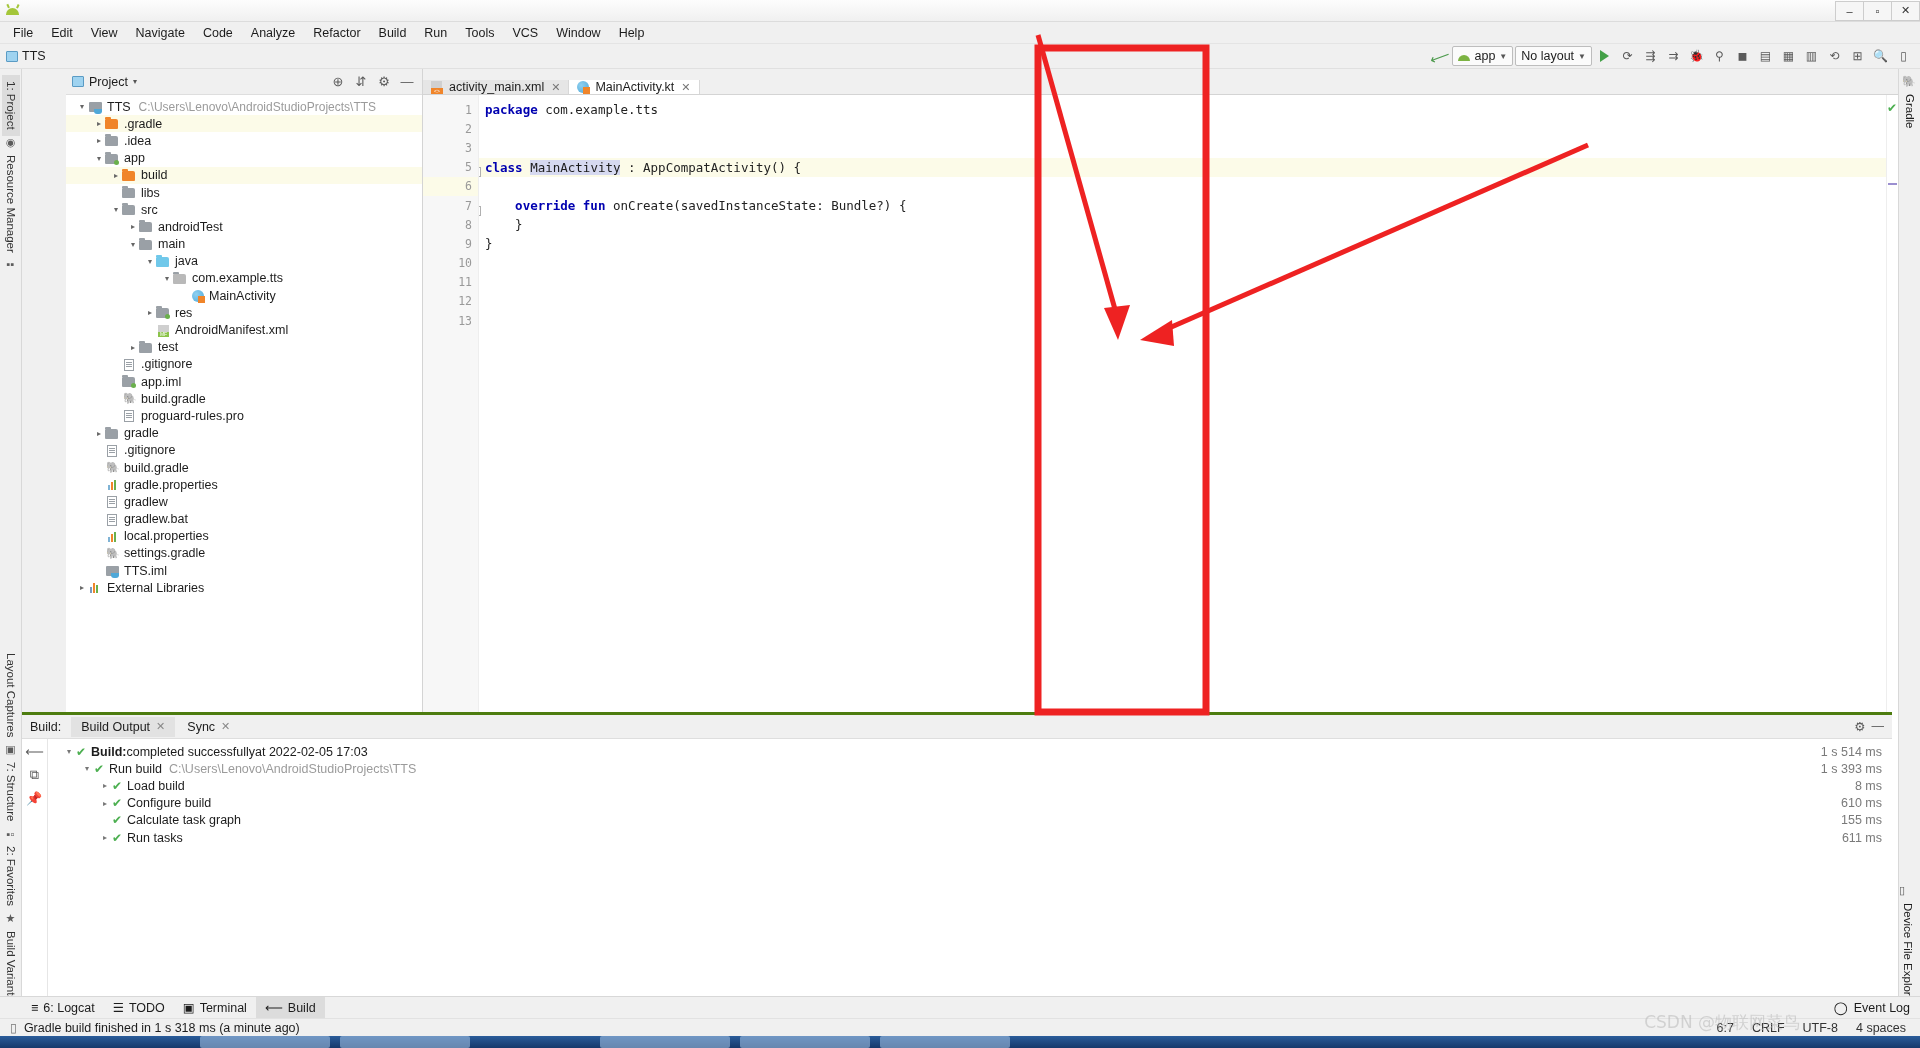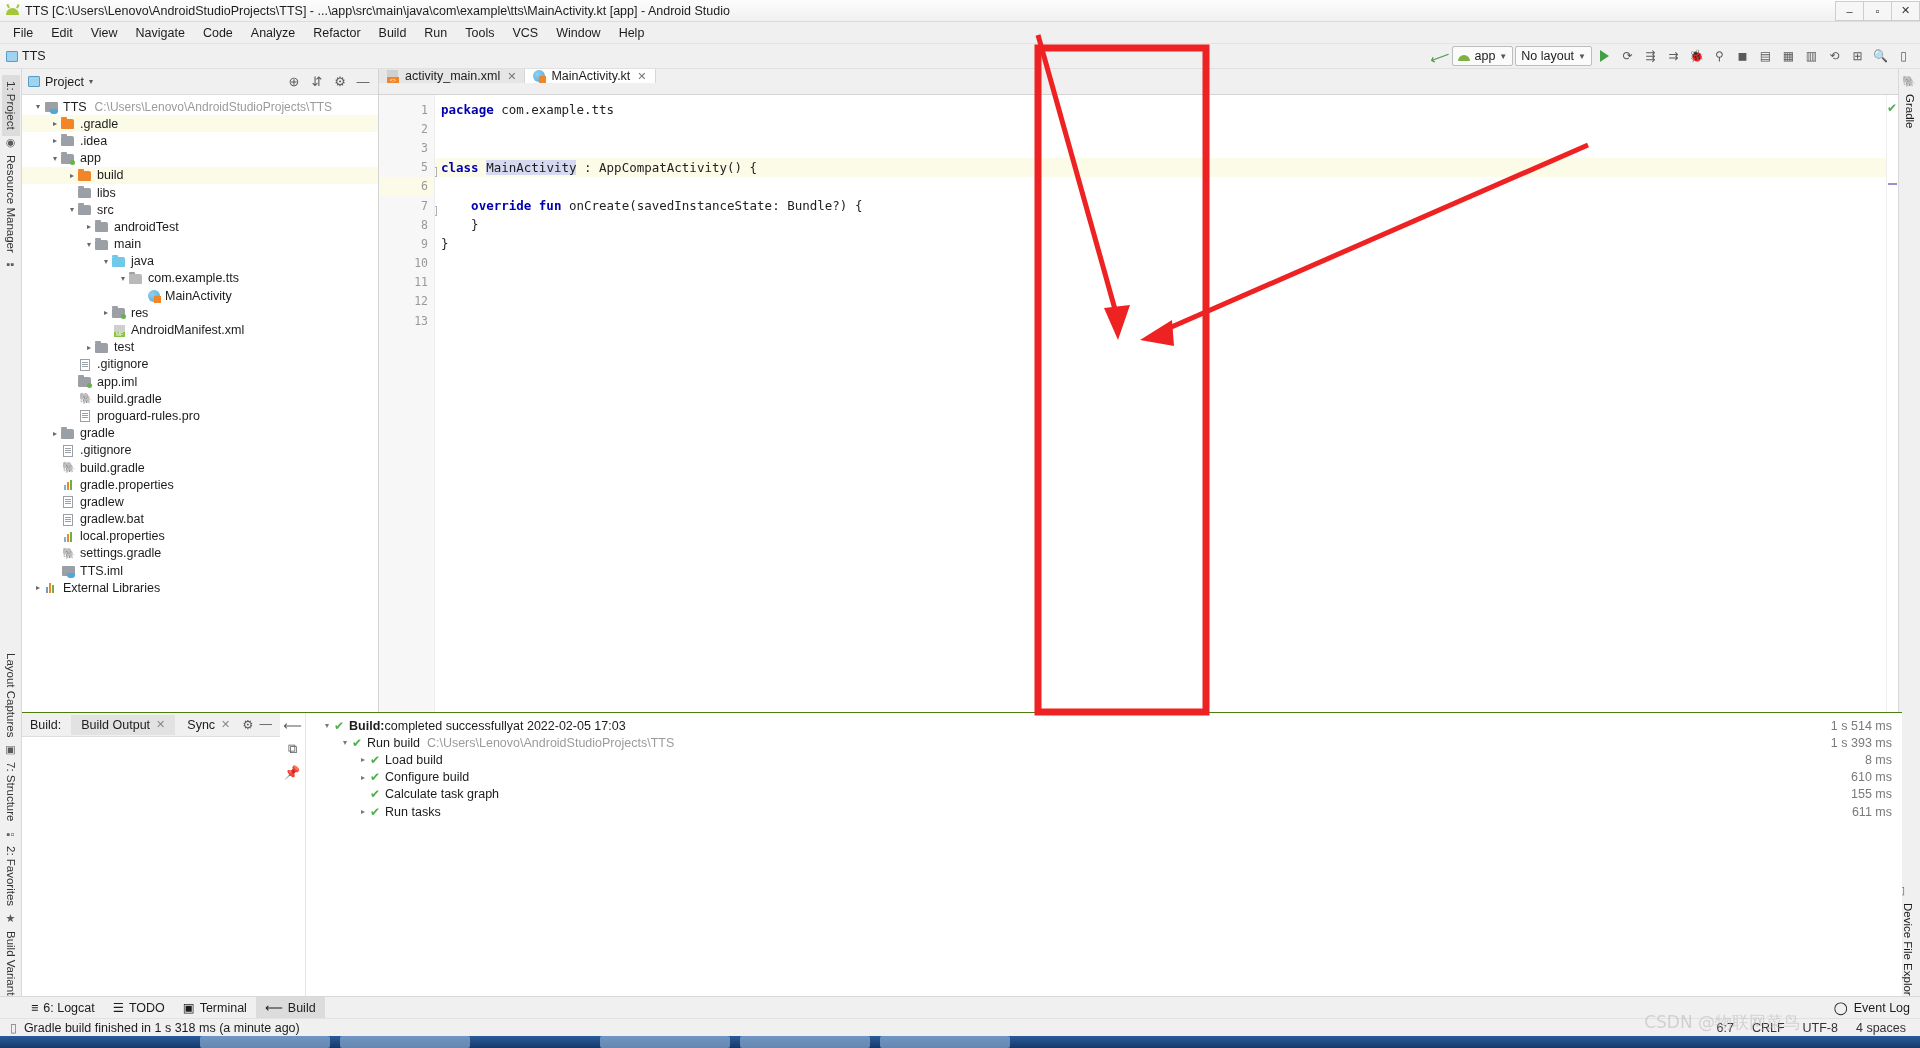--- a/index.html
+++ b/index.html
@@ -97,21 +97,21 @@
     writing-mode: vertical-rl; font-size: 11.5px; color: #333;
     padding: 6px 3px; white-space: nowrap; display: flex; align-items: center; gap: 4px;
   }
   .rail-item.active { background: #dcdcdc; }
   .rail-bottom { margin-top: auto; padding-bottom: 6px; display: flex; flex-direction: column; align-items: center; }
   .rail-ico { font-size: 11px; color: #5b5b5b; }
 
   
   .project-panel {
     width: 357px; background: #fff; border-right: 1px solid #d4d4d4;
-    display: flex; flex-direction: column; flex: none;
+    display: flex; flex-direction: column; flex: none; margin-left: 44px;
   }
   .panel-head {
     height: 26px; background: #f0f0f0; border-bottom: 1px solid #dedede;
     display: flex; align-items: center; padding: 0 6px; gap: 5px; font-size: 12.5px;
   }
   .panel-head .spacer { margin-left: auto; }
   .ph-ico { width: 18px; height: 18px; display: flex; align-items: center; justify-content: center; color: #5c5c5c; font-size: 13px; }
   .tree { flex: 1; overflow: hidden; padding-top: 3px; font-size: 12.5px; background: #fff; }
   .trow {
     height: 17.2px; display: flex; align-items: center; white-space: nowrap;
@@ -158,21 +158,21 @@
   .lib-ico span{position:absolute;bottom:0;width:2px;background:#7a9bbf;}
   .lib-ico span:nth-child(1){left:0;height:6px;}
   .lib-ico span:nth-child(2){left:3px;height:10px;background:#f0852a;}
   .lib-ico span:nth-child(3){left:6px;height:8px;background:#6ab04c;}
   .iml-ico{position:absolute;top:2px;left:1px;width:13px;height:10px;background:#9aa0a6;border-radius:1px;}
   .iml-ico:after{content:"";position:absolute;right:0;bottom:-2px;width:8px;height:5px;background:#4fa8d8;border-radius:0 0 3px 3px;}
 
   
   .editor-col { flex: 1; display: flex; flex-direction: column; min-width: 0; }
   .tabs {
-    height: 26px; background: #f0f0f0; display: flex; align-items: flex-start;
+    height: 26px; background: #f0f0f0; display: flex; align-items: flex-end;
     border-bottom: 1px solid #d4d4d4;
   }
   .tab {
     display: flex; align-items: center; gap: 5px; padding: 0 8px;
     font-size: 12.5px; border-right: 1px solid #d8d8d8; background: #e6e6e6;
     position: relative;
   }
   .tab.active { background: #fff; }
   .tab .x { color: #777; font-size: 11px; margin-left: 2px; }
   .xml-ico {
@@ -222,22 +222,22 @@
   
   .rrail {
     width: 22px; background: #f0f0f0; border-left: 1px solid #d8d8d8;
     display: flex; flex-direction: column; align-items: center; padding-top: 6px; flex:none;
   }
   .rrail-item { writing-mode: vertical-rl; font-size: 11.5px; padding: 6px 3px; white-space: nowrap; }
   .rrail-bottom { margin-top: auto; padding-bottom: 10px; }
 
   
   .build-panel {
-    position: absolute; left: 22px; right: 18px; top: 712px; height: 294px;
-    background: #fff; border-top: 1px solid #4d7c0f; display: flex; 
+    position: absolute; left: 22px; right: 28px; top: 712px; height: 294px;
+    background: #fff; border-top: 3px solid #4d7c0f; display: flex; flex-direction: column;
   }
   .build-head {
     height: 24px; background: #f0f0f0; display: flex; align-items: center;
     font-size: 12.5px; border-bottom: 1px solid #dedede; padding-left: 8px; gap: 2px;
   }
   .btab { padding: 3px 10px; display: flex; align-items: center; gap: 6px; }
   .btab.active { background: #e2e2e2; }
   .btab .x { color:#888; font-size: 11px; }
   .build-head .right { margin-left: auto; display: flex; gap: 6px; padding-right: 8px; color:#5b5b5b;}
   .build-body { flex: 1; display: flex; }
@@ -288,21 +288,20 @@
 </style>
 </head>
 <body>
 
 <div class="app">
 
   <div class="titlebar">
     <span class="title-icon">
         <span class="android-head"></span>
       </span>
-    <span class="title-text">TTS [C:\Users\Lenovo\AndroidStudioProjects\TTS] - ...\app\src\main\java\com\example\tts\MainActivity.kt [app] - Android Studio</span>
     <span class="win-btns">
       <span class="win-btn">–</span>
       <span class="win-btn">▫</span>
       <span class="win-btn close">✕</span>
     </span>
   </div>
 
   <div class="menubar">
     <span class="menu-item">File</span>
     <span class="menu-item">Edit</span>

